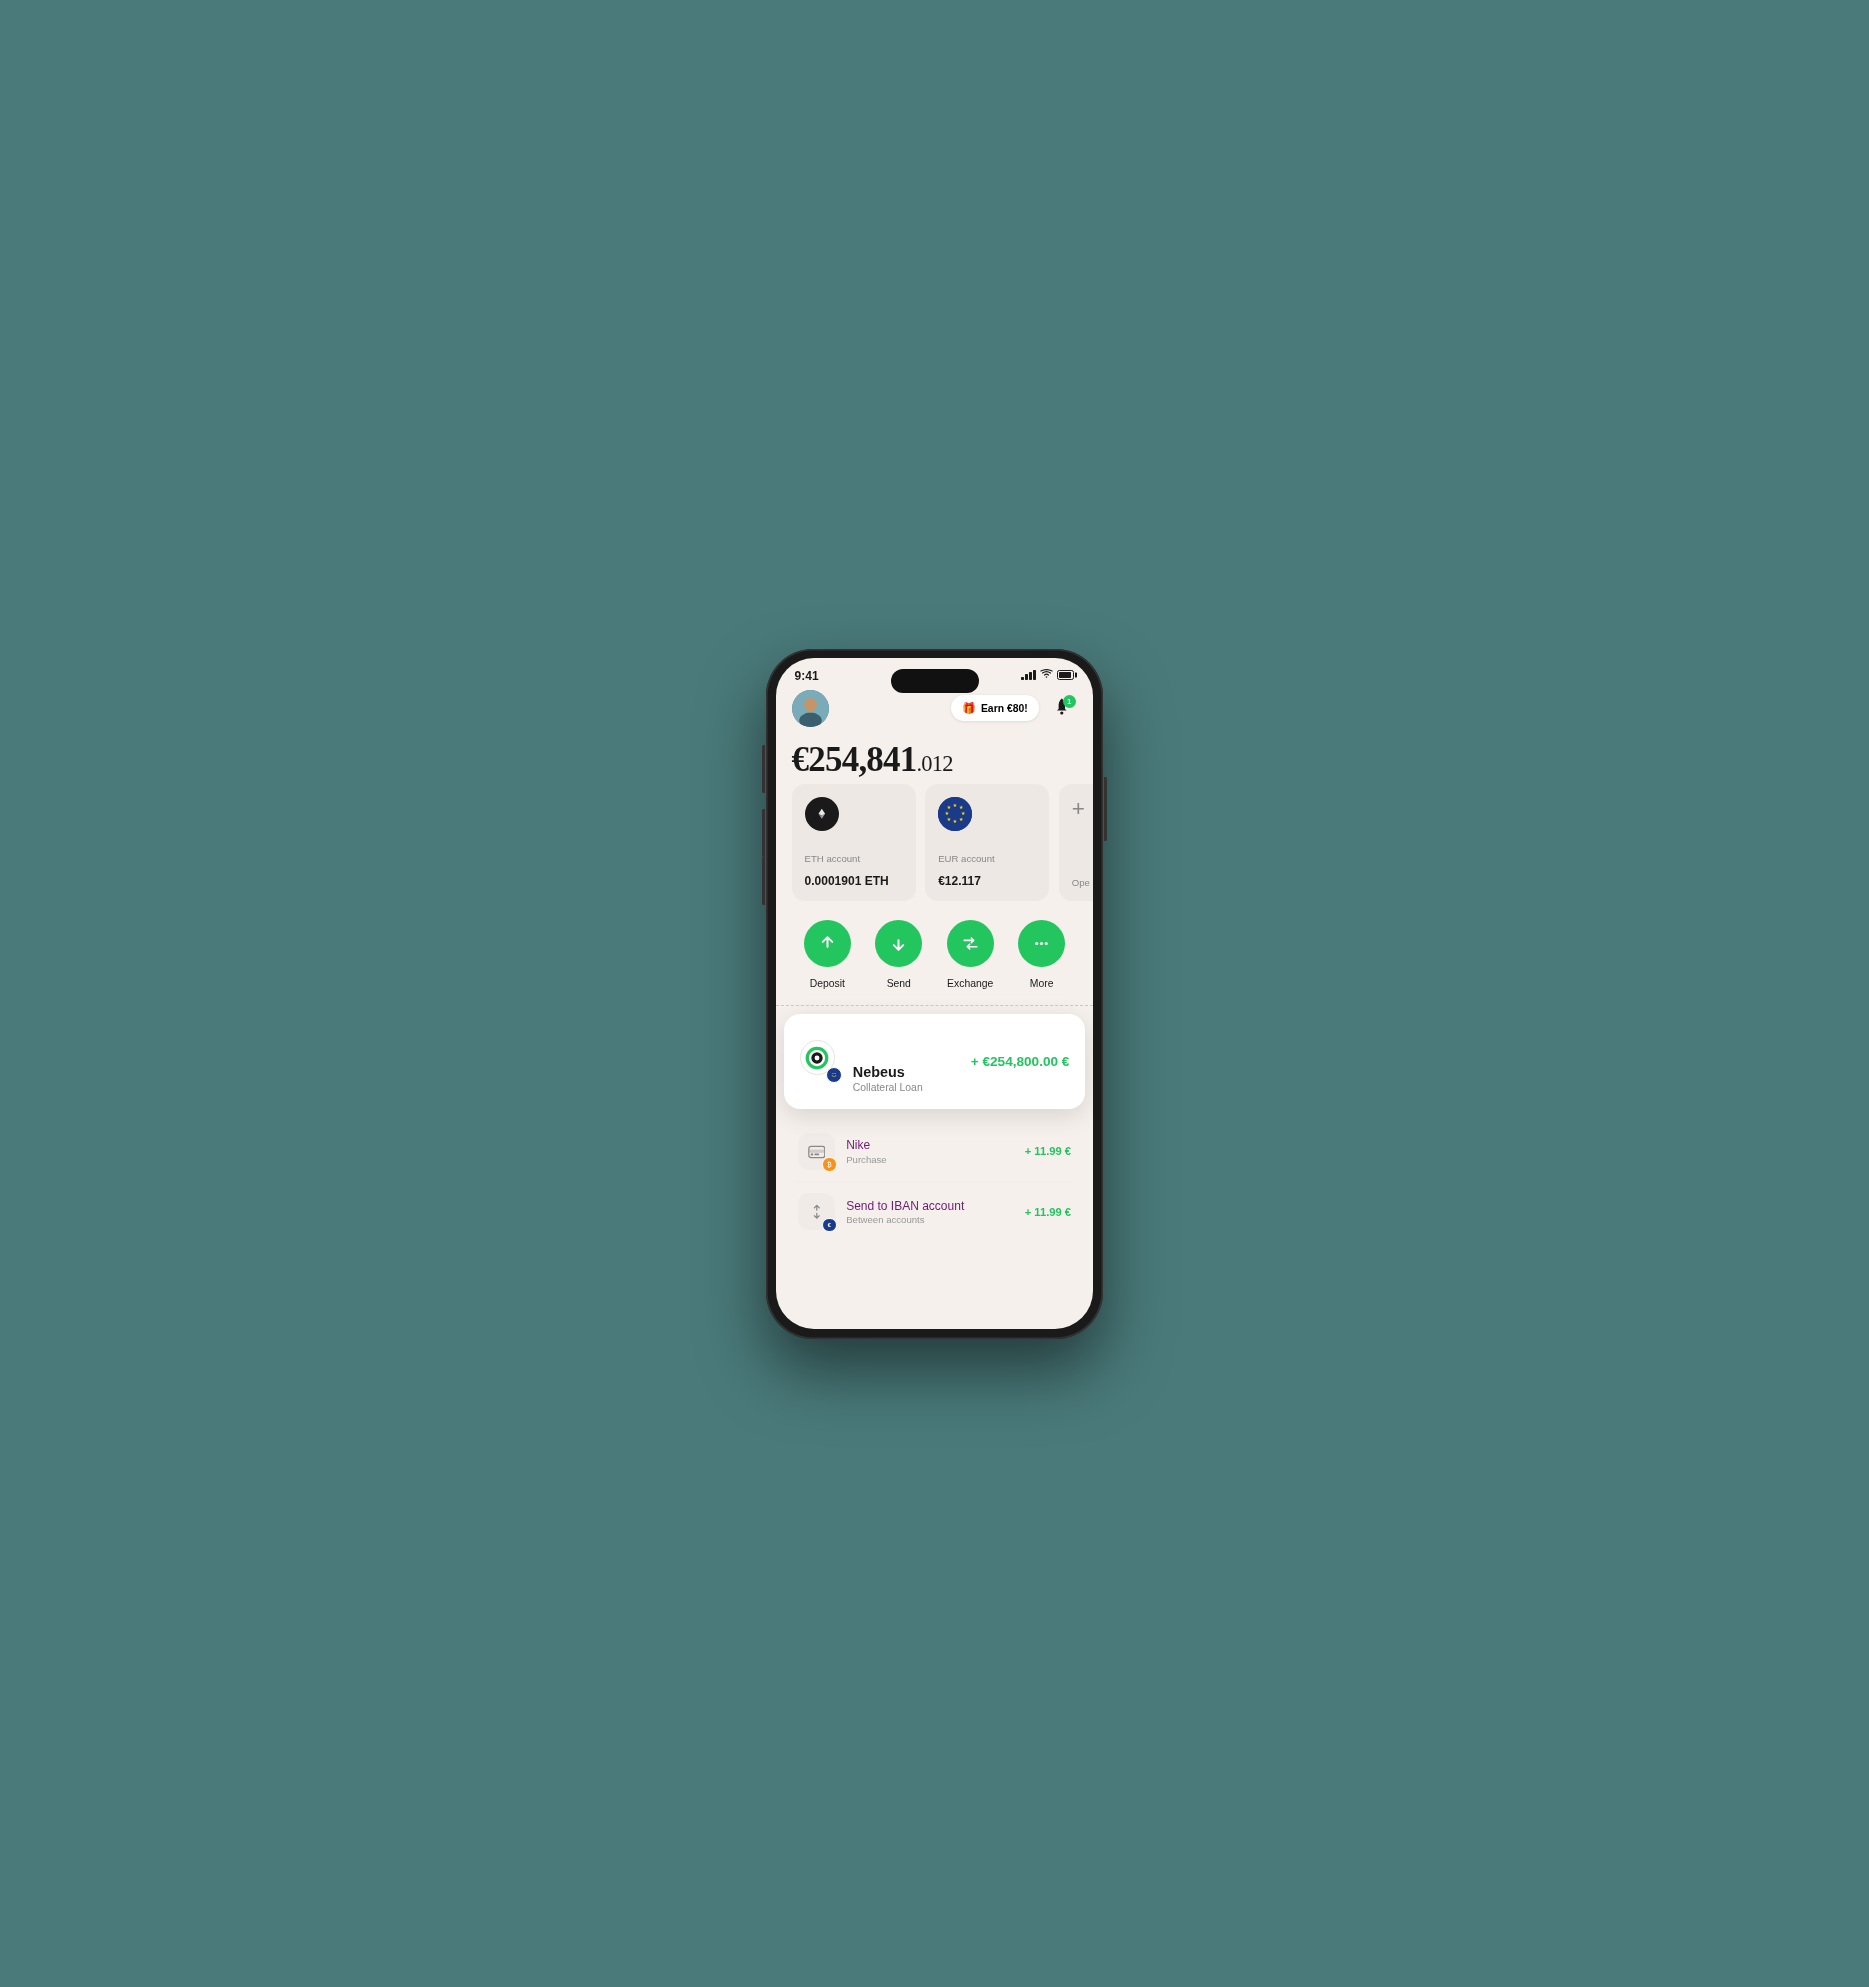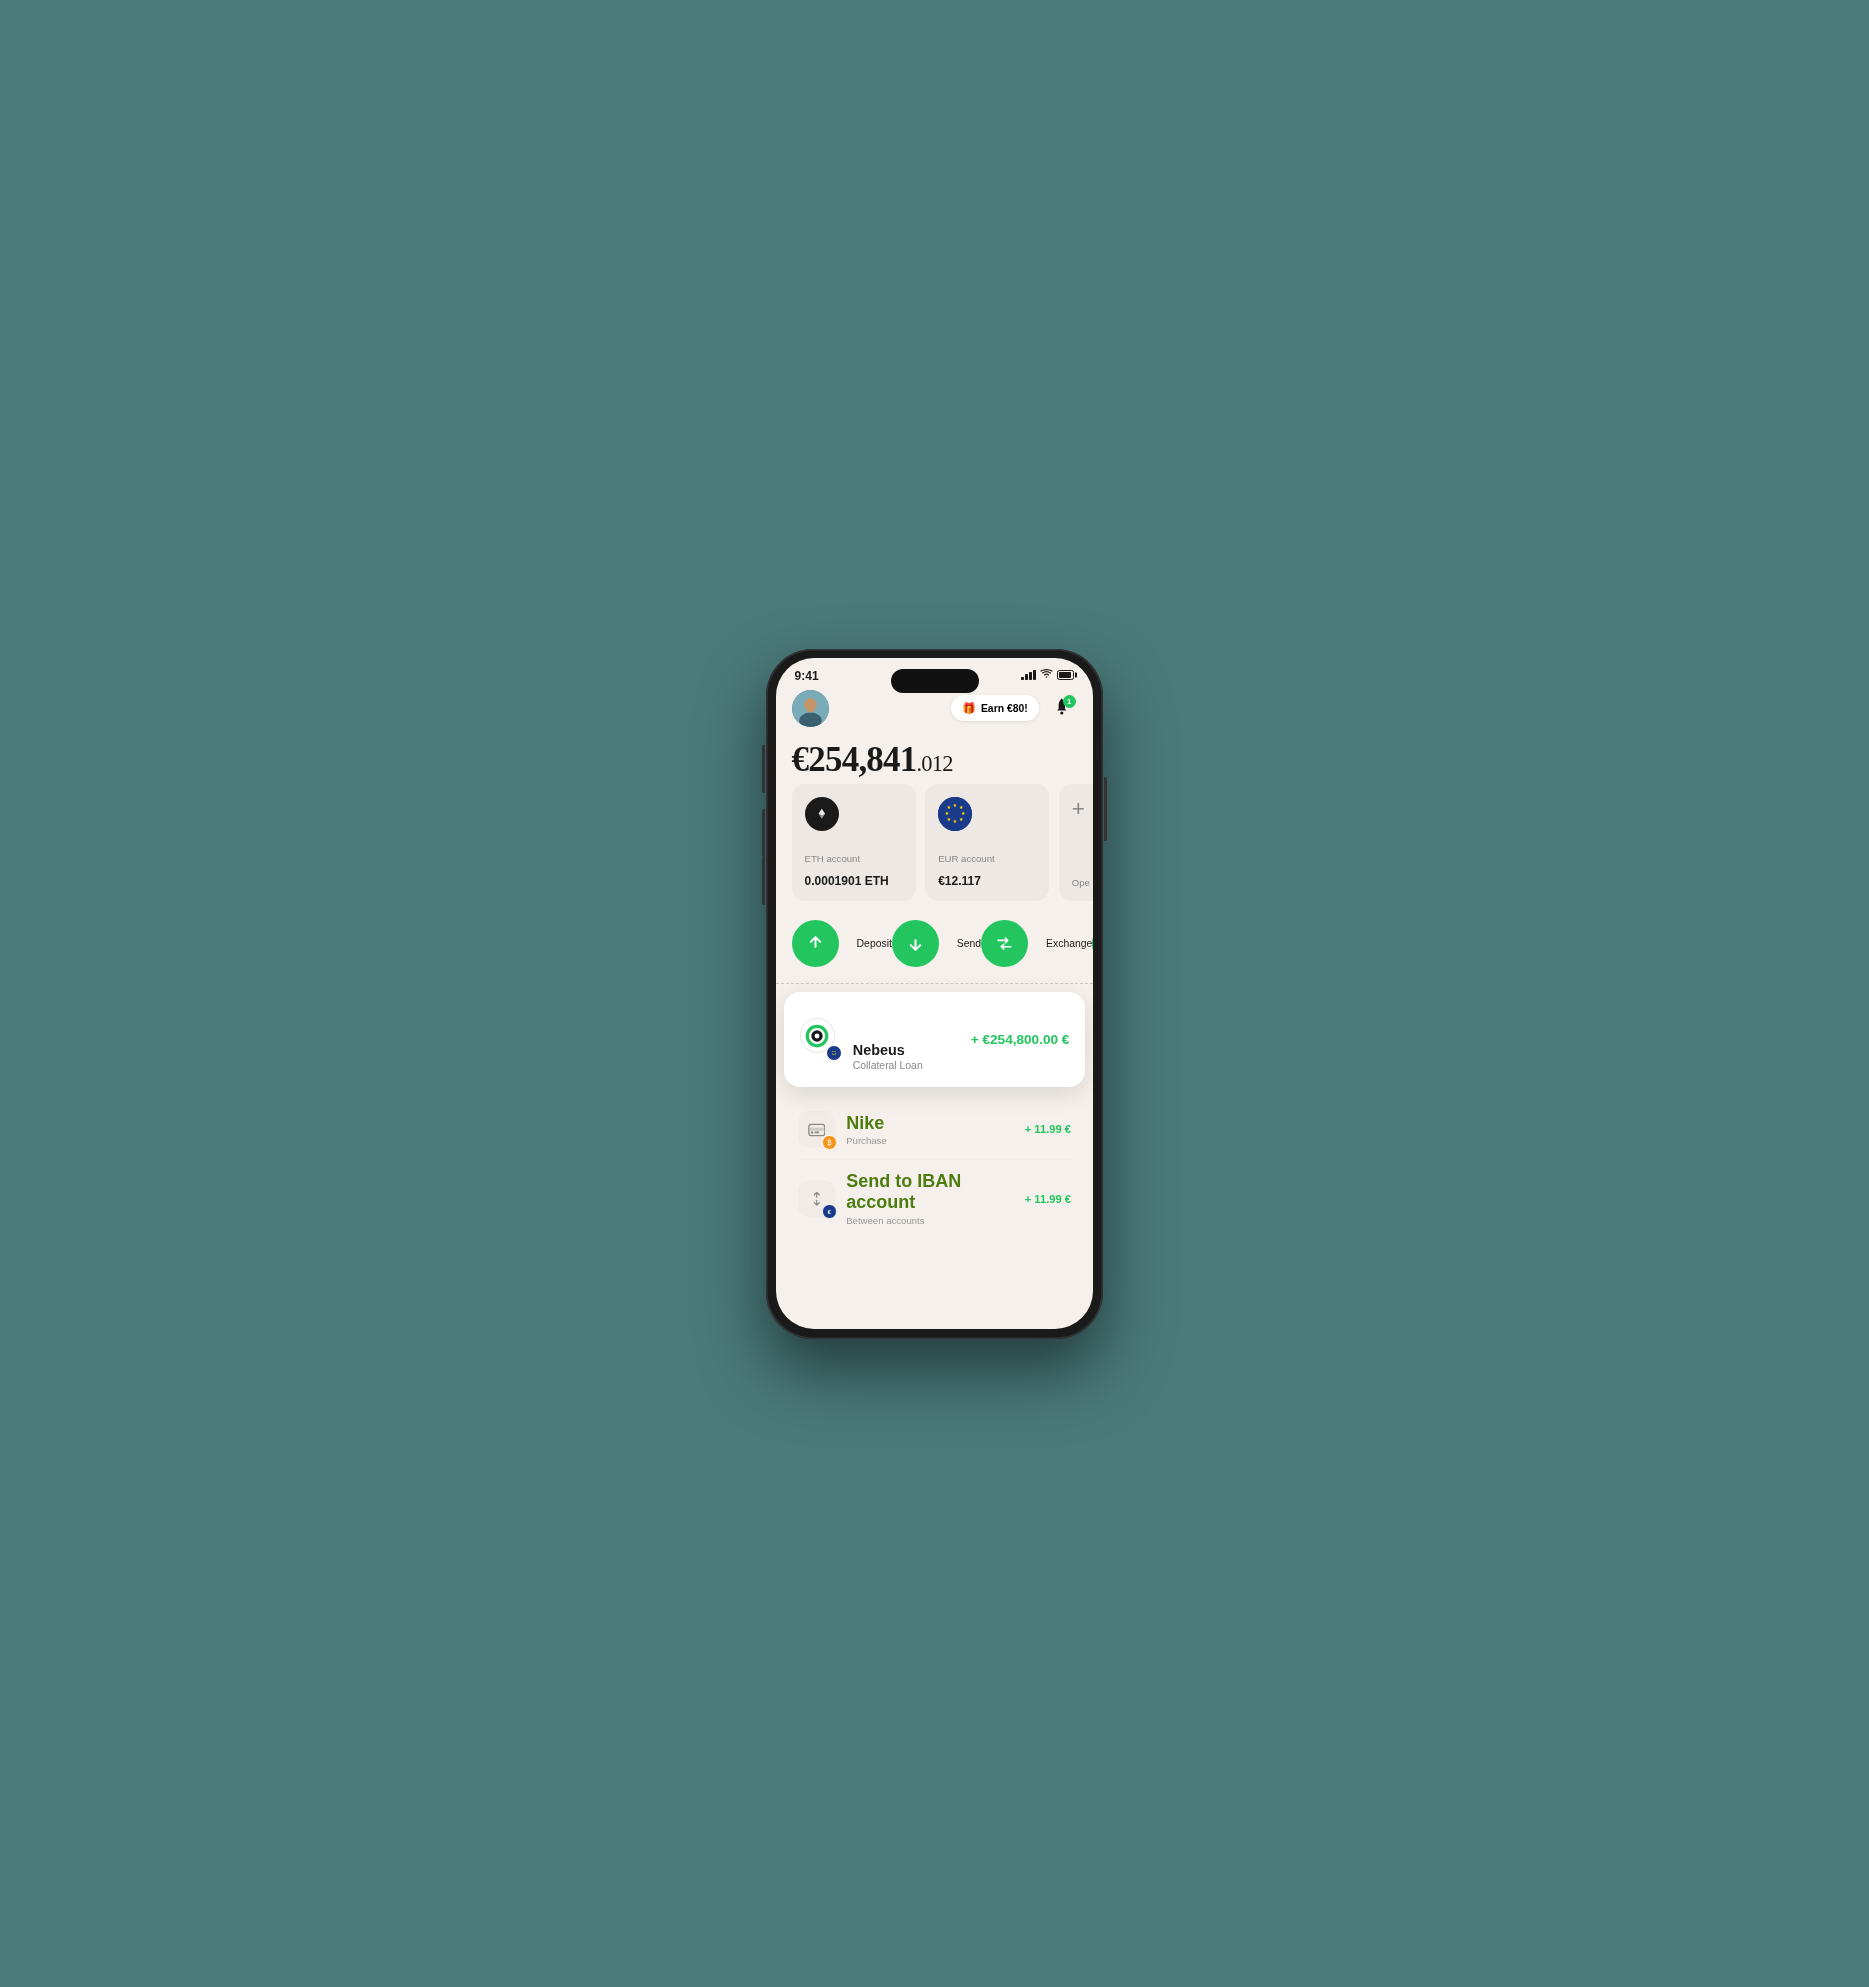--- a/index.html
+++ b/index.html
@@ -288,23 +288,23 @@
     }
 
     
     .actions {
       display: flex;
       justify-content: space-around;
       margin-bottom: 16px;
     }
     .action-item {
       display: flex;
-      flex-direction: row;
-      align-items: center;
-      gap: 18px;
+      flex-direction: column;
+      align-items: center;
+      gap: 11px;
       cursor: pointer;
       justify-content: space-between;
     }
     .action-circle {
       width: 47px;
       height: 47px;
       border-radius: 50%;
       background: #22c55e;
       display: flex;
       align-items: center;
@@ -401,23 +401,23 @@
       display: flex;
       align-items: center;
       justify-content: center;
       font-size: 6.4px;
       border: 1.2px solid white;
     }
     .btc-badge { background: #f7931a; color: white; }
     .eur-badge { background: #1a3a8a; color: white; }
     .tx-info { flex: 1; }
     .tx-name {
-      font-size: 18px;
-      font-weight: 700;
-      color: #4d7c0f;
+      font-size: 12px;
+      font-weight: 400;
+      color: #701a75;
     }
     .tx-sub {
       font-size: 9.6px;
       color: #999;
       margin-top: 1.6px;
     }
     .tx-amount {
       font-size: 11.2px;
       font-weight: 600;
       color: #22c55e;

